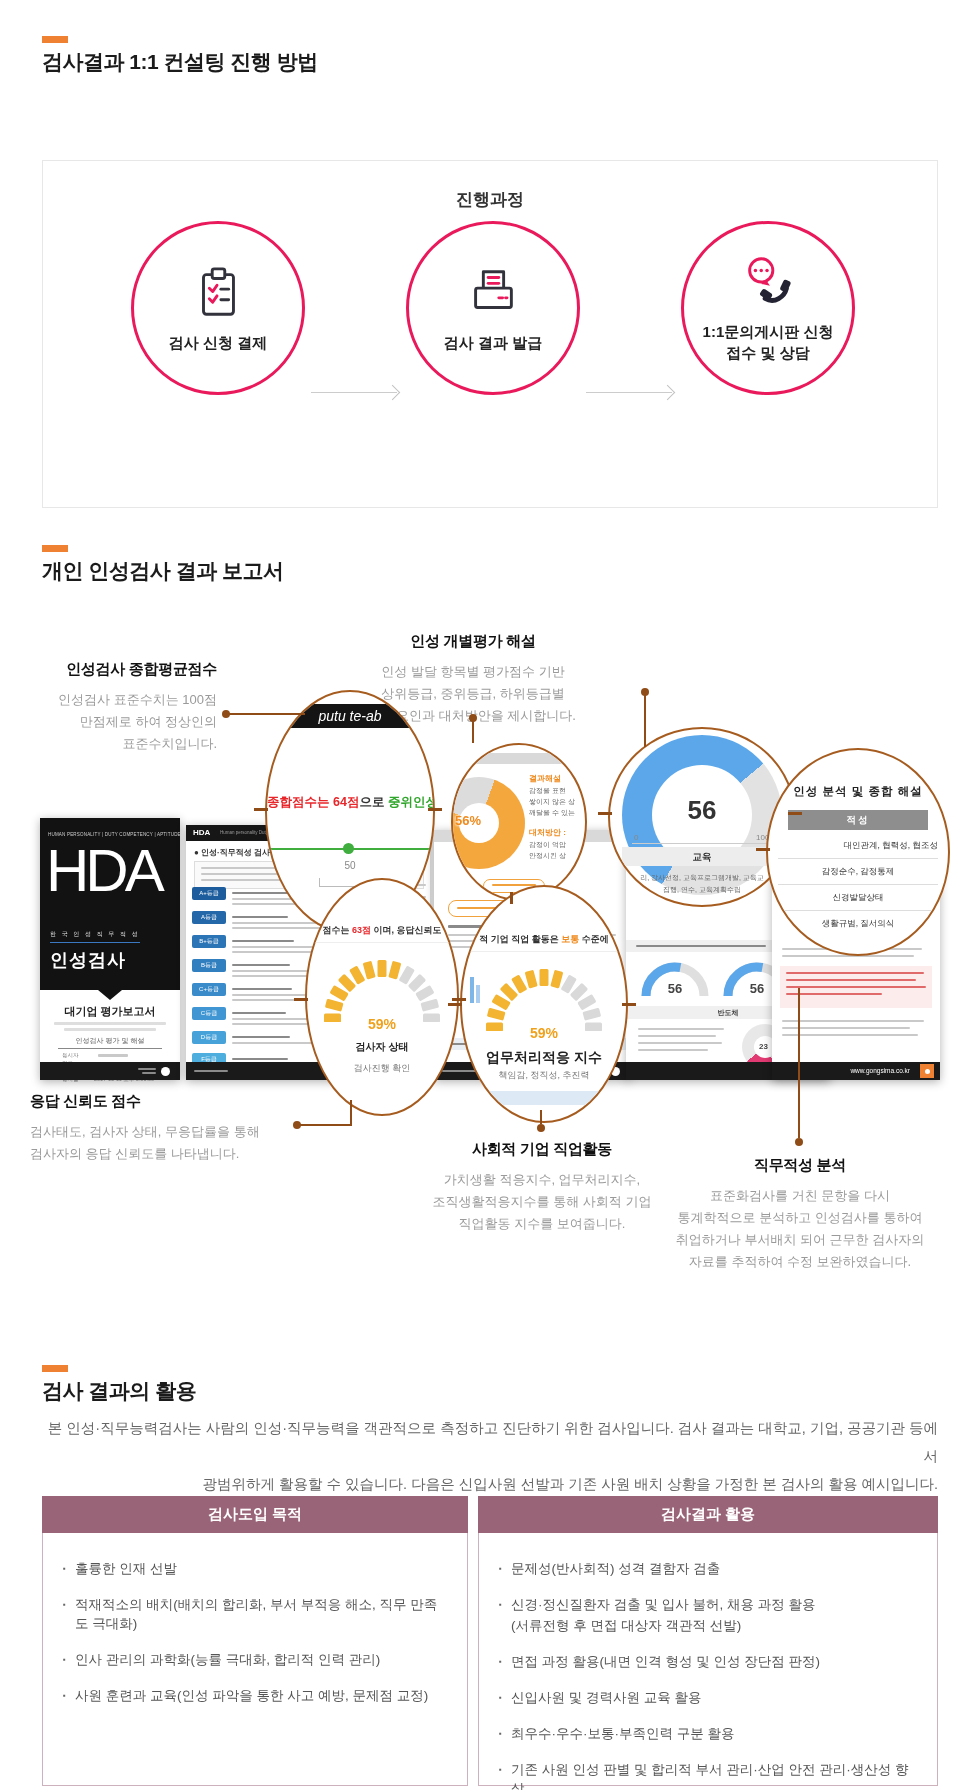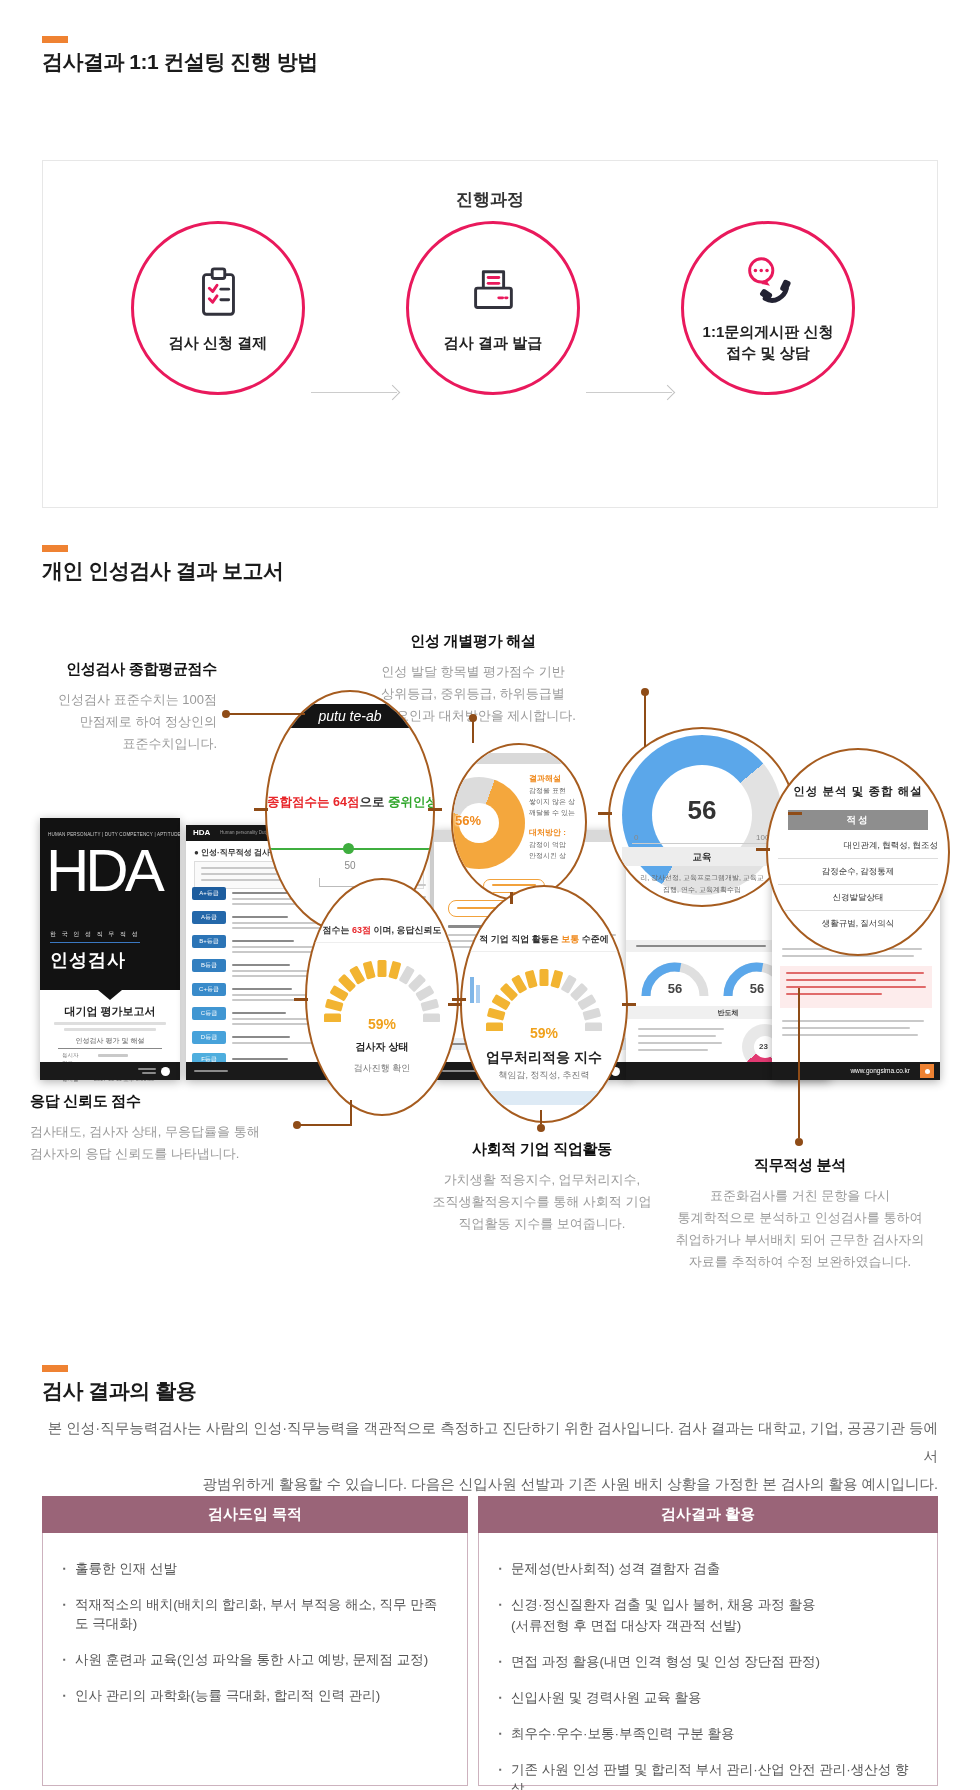--- a/index.html
+++ b/index.html
@@ -468,22 +468,22 @@
     <div>본 인성·직무능력검사는 사람의 인성·직무능력을 객관적으로 측정하고 진단하기 위한 검사입니다. 검사 결과는 대학교, 기업, 공공기관 등에서</div>
     <div>광범위하게 활용할 수 있습니다. 다음은 신입사원 선발과 기존 사원 배치 상황을 가정한 본 검사의 활용 예시입니다.</div>
   </div>
 
   <div class="tblwrap" style="left:42px;top:1496px;width:426px;">
     <div class="tbl-h">검사도입 목적</div>
     <div class="tbl-b" style="height:252px;">
       <ul>
         <li>훌륭한 인재 선발</li>
         <li>적재적소의 배치(배치의 합리화, 부서 부적응 해소, 직무 만족도 극대화)</li>
+        <li>인사 관리의 과학화(능률 극대화, 합리적 인력 관리)</li>
         <li>사원 훈련과 교육(인성 파악을 통한 사고 예방, 문제점 교정)</li>
-        <li>인사 관리의 과학화(능률 극대화, 합리적 인력 관리)</li>
       </ul>
     </div>
   </div>
 
   <div class="tblwrap" style="left:478px;top:1496px;width:460px;">
     <div class="tbl-h">검사결과 활용</div>
     <div class="tbl-b" style="height:252px;">
       <ul>
         <li>문제성(반사회적) 성격 결함자 검출</li>
         <li style="margin-bottom:2px;">신경·정신질환자 검출 및 입사 불허, 채용 과정 활용</li>

